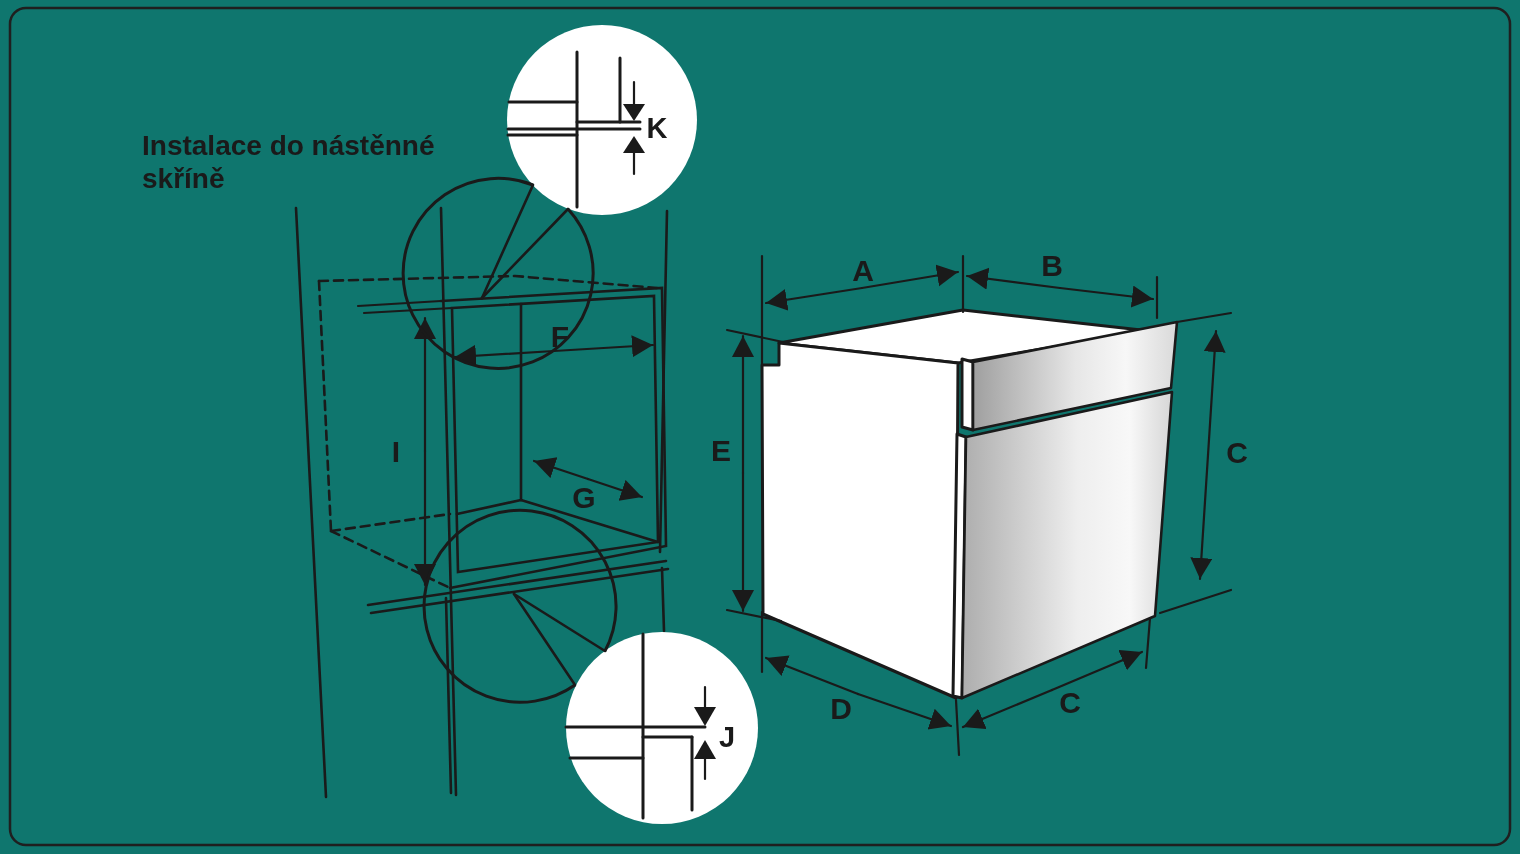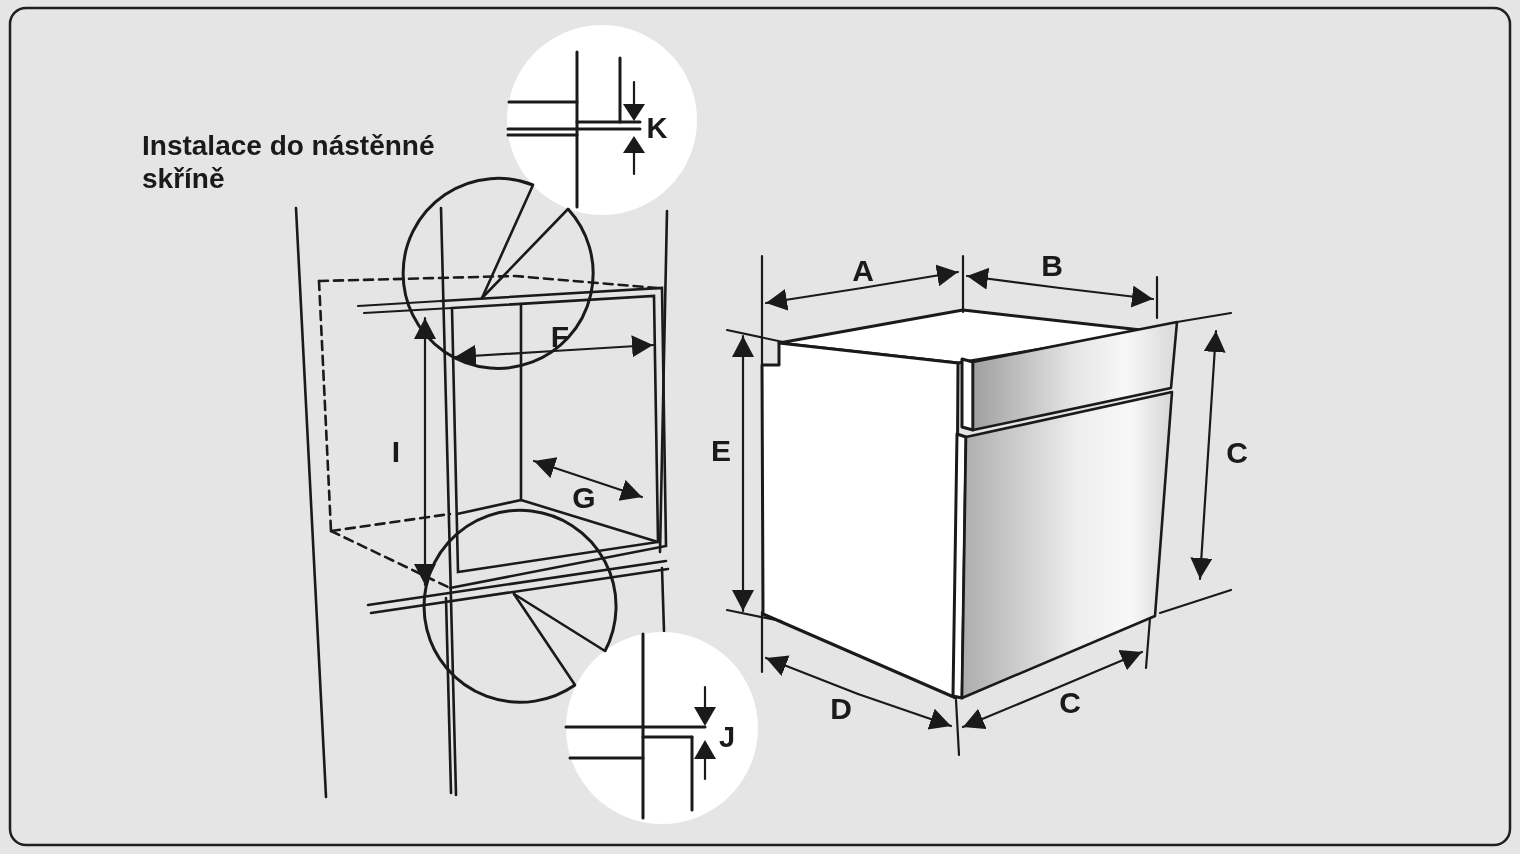--- a/index.html
+++ b/index.html
@@ -1,16 +1,16 @@
 <!DOCTYPE html>
 <html><head>
 <meta charset="utf-8">
 <style>
   html,body { margin:0; padding:0; background:#ffffff; }
-  .stage { width:1520px; height:854px; position:relative; background:#e5e5e5;
+  .stage { width:1520px; height:854px; position:relative; background:#0f766e;
            font-family:"Liberation Sans", sans-serif; }
   svg { display:block; width:1520px; height:854px; }
 
   .ln      { stroke:#1a1a1a; stroke-width:2.6; fill:none; stroke-linecap:round; }
   .thick   { stroke-width:3; }
   .dashed  { stroke-dasharray:9 6; }
   .dim     { stroke:#1a1a1a; stroke-width:2.2; fill:none; stroke-linecap:round; }
   .face    { fill:#ffffff; stroke:#1a1a1a; stroke-width:3; stroke-linejoin:round; }
   .gradA   { fill:url(#gradPanel); stroke:#1a1a1a; stroke-width:2.6; stroke-linejoin:round; }
   .gradB   { fill:url(#gradDoor);  stroke:#1a1a1a; stroke-width:2.6; stroke-linejoin:round; }

